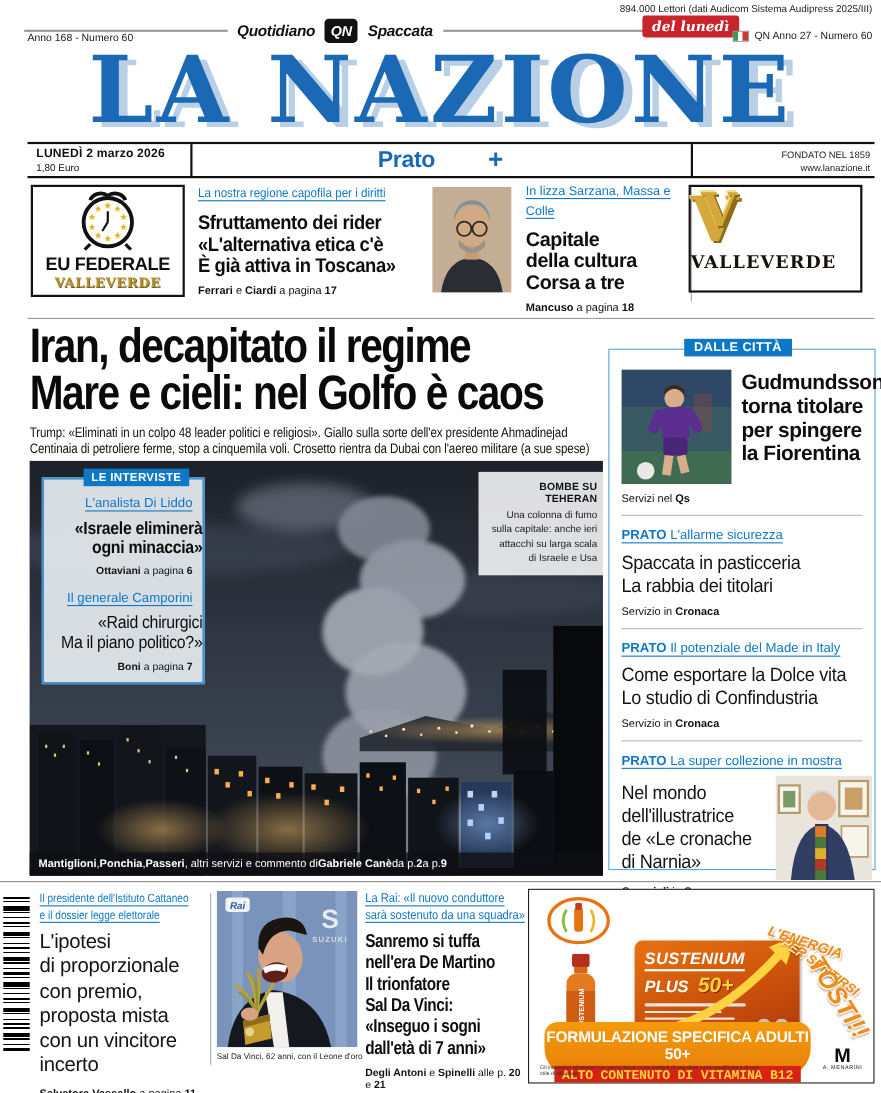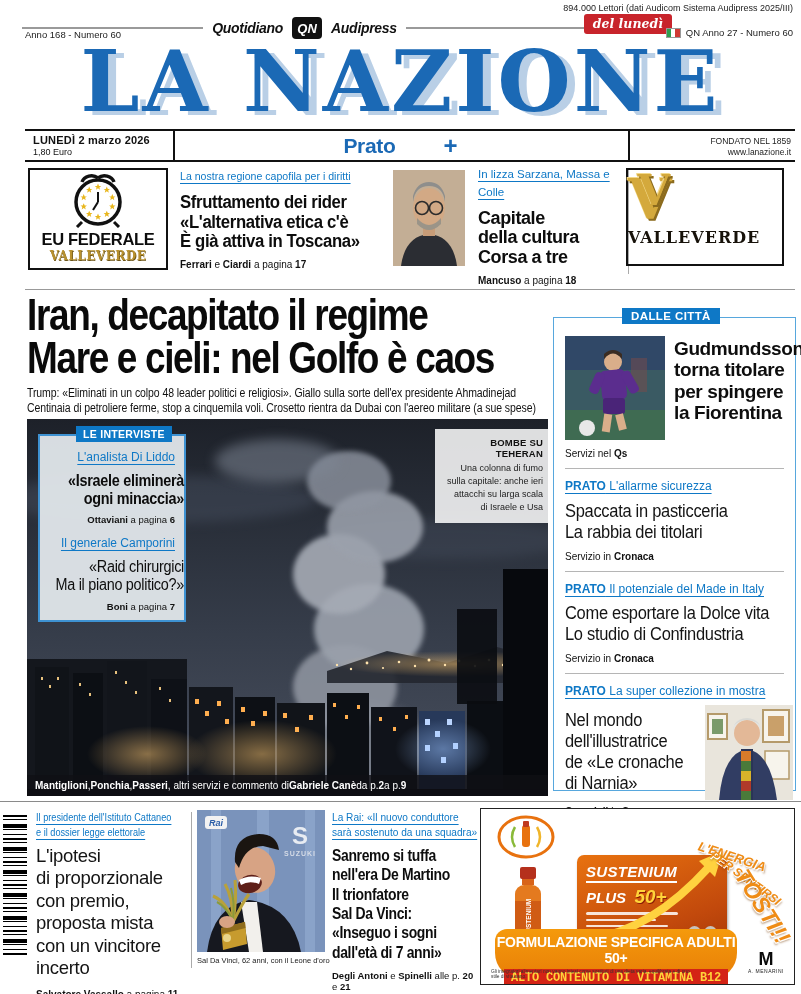--- a/index.html
+++ b/index.html
@@ -145,21 +145,21 @@
 
 <div class="page">
 
   <div class="readers">894.000 Lettori (dati Audicom Sistema Audipress 2025/III)</div>
   <div class="qn-strip">
     <span class="rule"></span>
     <span class="quotidiano">Quotidiano</span>
     <span class="qn-logo">
         <span>QN</span>
       </span>
-    <span class="nazionale">Audipress</span>
+    <span class="nazionale">Spaccata</span>
     <span class="rule"></span>
   </div>
   <div class="issue-left">Anno 168 - Numero 60</div>
   <div class="lunedi-badge">del lunedì</div>
   <div class="issue-right">
     <span class="flag">
         <i></i>
         <i></i>
         <i></i>
       </span>

